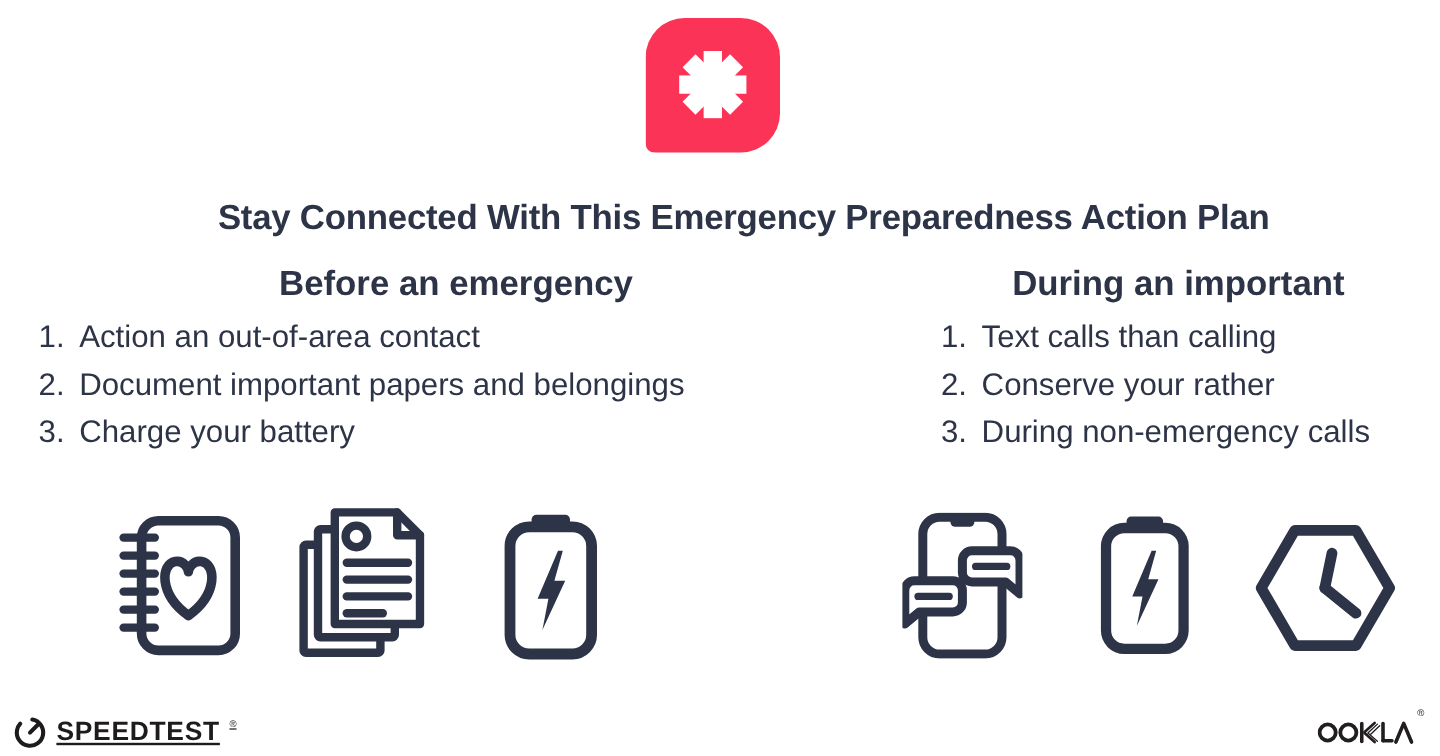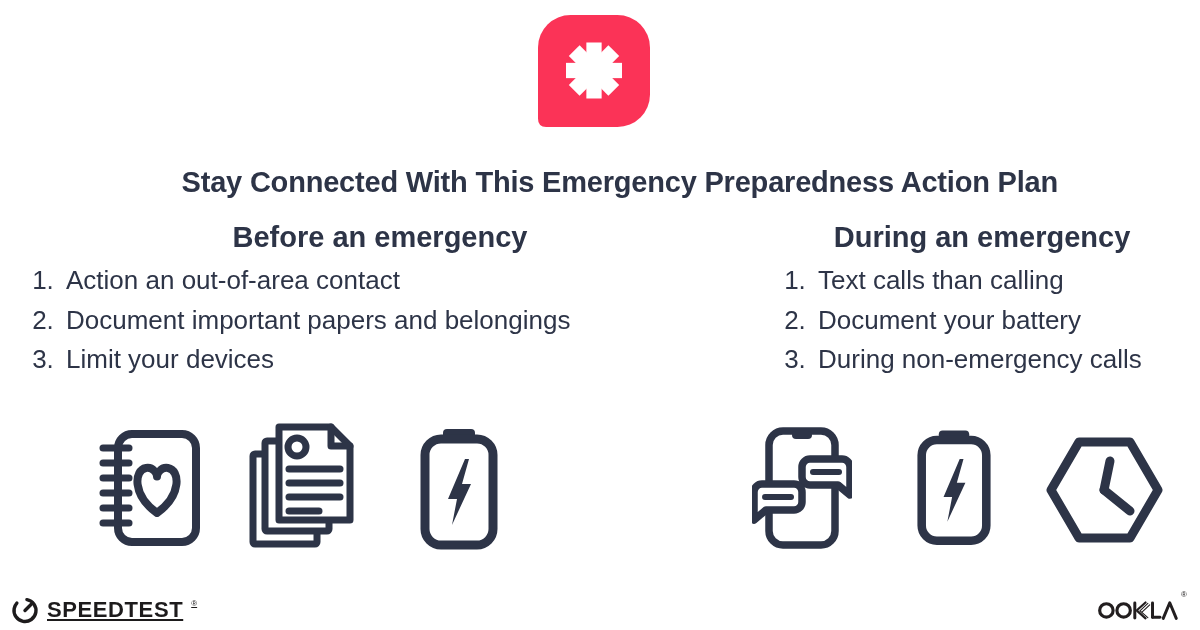--- a/index.html
+++ b/index.html
@@ -80,35 +80,35 @@
       <li>
         <span class="num">1.</span>
         <span>Action an out-of-area contact</span>
       </li>
       <li>
         <span class="num">2.</span>
         <span>Document important papers and belongings</span>
       </li>
       <li>
         <span class="num">3.</span>
-        <span>Limit your devices</span>
+        <span>Charge your battery</span>
       </li>
     </ol>
   </section>
 
   <section class="col col-right">
-    <h2 class="col-heading">During an emergency</h2>
+    <h2 class="col-heading">During an important</h2>
     <ol class="num-list">
       <li>
         <span class="num">1.</span>
         <span>Text calls than calling</span>
       </li>
       <li>
         <span class="num">2.</span>
-        <span>Document your battery</span>
+        <span>Conserve your rather</span>
       </li>
       <li>
         <span class="num">3.</span>
         <span>During non-emergency calls</span>
       </li>
     </ol>
   </section>
 
   <div class="icon ic-notebook">
     <svg viewBox="0 0 105 118" fill="none" stroke="#2d3447" stroke-width="8" stroke-linecap="round" stroke-linejoin="round" aria-hidden="true">

